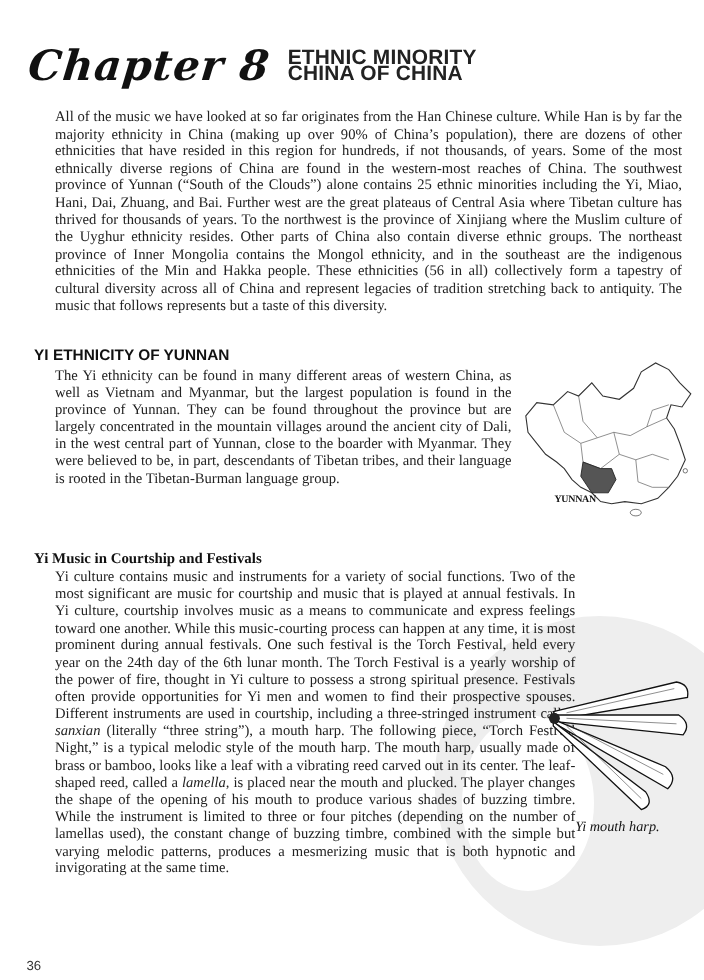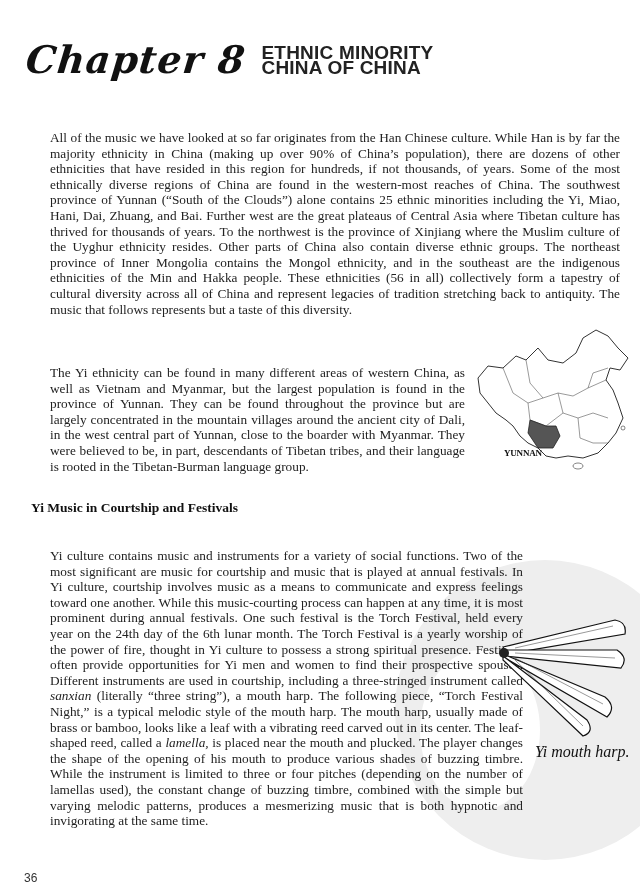--- a/index.html
+++ b/index.html
@@ -7,33 +7,33 @@
   .page { position: absolute; left: 0; top: 0; width: 640px; height: 891px; }
 
   .watermark { position: absolute; left: 395px; top: 560px; width: 300px; height: 300px; border-radius: 50%; background: #eeeeee; z-index: 0; }
   .watermark-inner { position: absolute; left: 420px; top: 650px; width: 120px; height: 160px; border-radius: 50%; background: #ffffff; z-index: 0; }
 
   .chapter-header { position: absolute; left: 26px; top: 40px; display: flex; align-items: center; z-index: 1; }
   .chapter-title { font-family: "DejaVu Serif", serif; font-size: 38px; font-weight: bold; font-style: italic; letter-spacing: 1px; color: #111; transform: skewX(-6deg); line-height: 40px; }
   .chapter-subtitle { margin-left: 16px; font-family: "Liberation Sans", sans-serif; font-weight: bold; font-size: 19px; line-height: 15px; color: #222; letter-spacing: 0.2px; }
   .chapter-subtitle div { white-space: nowrap; }
 
-  .body-text { font-family: "Liberation Serif", serif; font-size: 13.3px; line-height: 15.6px; color: #222; text-align: justify; z-index: 1; position: absolute; margin-top: 32px; }
+  .body-text { font-family: "Liberation Serif", serif; font-size: 13.3px; line-height: 15.6px; color: #222; text-align: justify; z-index: 1; position: absolute; }
   .intro { left: 50px; top: 98px; width: 570px; }
   .sec1-heading { position: absolute; left: 31px; top: 314px; font-family: "Liberation Sans", sans-serif; font-weight: bold; font-size: 14px; color: #111; z-index: 1; }
   .sec1-text { left: 50px; top: 333px; width: 415px; }
   .sec2-heading { position: absolute; left: 31px; top: 500px; font-family: "Liberation Serif", serif; font-weight: bold; font-size: 13.5px; color: #111; z-index: 1; }
   .sec2-text { left: 50px; top: 516px; width: 473px; }
   .sec2-text i { }
 
   .map { position: absolute; left: 468px; top: 308px; width: 172px; height: 170px; z-index: 1; }
   .map-label { position: absolute; left: 504px; top: 448px; font-family: "Liberation Serif", serif; font-weight: bold; font-size: 9px; color: #111; z-index: 2; letter-spacing: -0.2px; }
 
   .harp { position: absolute; left: 495px; top: 612px; width: 140px; height: 130px; z-index: 1; }
-  .harp-caption { position: absolute; left: 535px; top: 743px; font-family: "Liberation Serif", serif; font-style: italic; font-size: 16px; color: #111; z-index: 1; }
+  .harp-caption { position: absolute; left: 523px; top: 743px; font-family: "Liberation Serif", serif; font-style: italic; font-size: 13px; color: #111; z-index: 1; }
 
   .page-number { position: absolute; left: 24px; top: 871px; font-family: "Liberation Sans", sans-serif; font-size: 12px; color: #333; z-index: 1; text-align: right; }
   p { margin: 0; }
 </style>
 </head>
 <body>
 
 <div class="page">
   <div class="watermark"></div>
   <div class="watermark-inner"></div>
@@ -41,20 +41,21 @@
   <div class="chapter-header">
     <div class="chapter-title">Chapter 8</div>
     <div class="chapter-subtitle">
       <div>ETHNIC MINORITY</div>
       <div>CHINA OF CHINA</div>
     </div>
   </div>
 
   <p class="body-text intro">All of the music we have looked at so far originates from the Han Chinese culture. While Han is by far the majority ethnicity in China (making up over 90% of China’s population), there are dozens of other ethnicities that have resided in this region for hundreds, if not thousands, of years. Some of the most ethnically diverse regions of China are found in the western-most reaches of China. The southwest province of Yunnan (“South of the Clouds”) alone contains 25 ethnic minorities including the Yi, Miao, Hani, Dai, Zhuang, and Bai. Further west are the great plateaus of Central Asia where Tibetan culture has thrived for thousands of years. To the northwest is the province of Xinjiang where the Muslim culture of the Uyghur ethnicity resides. Other parts of China also contain diverse ethnic groups. The northeast province of Inner Mongolia contains the Mongol ethnicity, and in the southeast are the indigenous ethnicities of the Min and Hakka people. These ethnicities (56 in all) collectively form a tapestry of cultural diversity across all of China and represent legacies of tradition stretching back to antiquity. The music that follows represents but a taste of this diversity.</p>
 
+  <div class="sec1-heading">YI ETHNICITY OF YUNNAN</div>
   <p class="body-text sec1-text">The Yi ethnicity can be found in many different areas of western China, as well as Vietnam and Myanmar, but the largest population is found in the province of Yunnan. They can be found throughout the province but are largely concentrated in the mountain villages around the ancient city of Dali, in the west central part of Yunnan, close to the boarder with Myanmar. They were believed to be, in part, descendants of Tibetan tribes, and their language is rooted in the Tibetan-Burman language group.</p>
 
   <svg class="map" viewBox="0 0 172 170">
     <path d="M10,70 L20,58 L35,60 L48,48 L58,52 L70,40 L80,52 L95,55 L108,45 L115,30 L128,22 L140,28 L150,40 L160,50 L152,62 L142,60 L138,72 L145,82 L150,95 L155,110 L148,125 L140,135 L130,145 L115,150 L100,148 L88,150 L78,148 L70,140 L60,135 L52,128 L45,118 L38,112 L28,105 L20,95 L12,85 Z" fill="#ffffff" stroke="#333" stroke-width="1"></path>
     <path d="M35,60 L45,85 L60,95 L75,90 L90,85 L105,88 L120,80 L138,72" fill="none" stroke="#555" stroke-width="0.6"></path>
     <path d="M58,52 L62,75 L75,90" fill="none" stroke="#555" stroke-width="0.6"></path>
     <path d="M90,85 L95,105 L110,110 L125,105 L140,110" fill="none" stroke="#555" stroke-width="0.6"></path>
     <path d="M60,95 L62,112 L78,118 L95,105" fill="none" stroke="#555" stroke-width="0.6"></path>
     <path d="M110,110 L112,130 L125,135 L140,135" fill="none" stroke="#555" stroke-width="0.6"></path>
     <path d="M120,80 L125,65 L140,60" fill="none" stroke="#555" stroke-width="0.6"></path>

